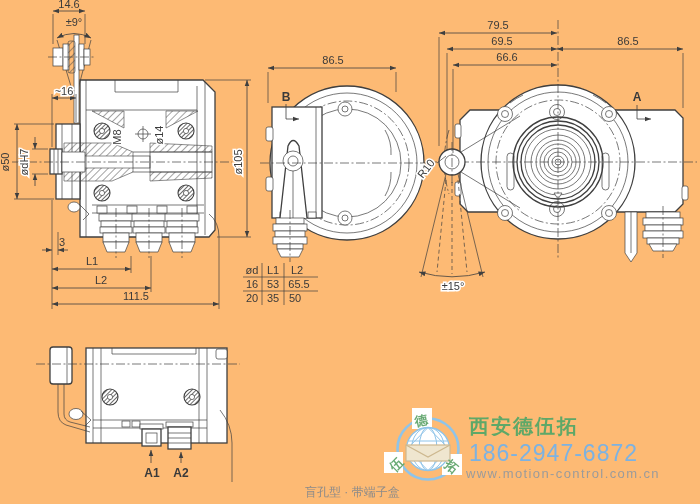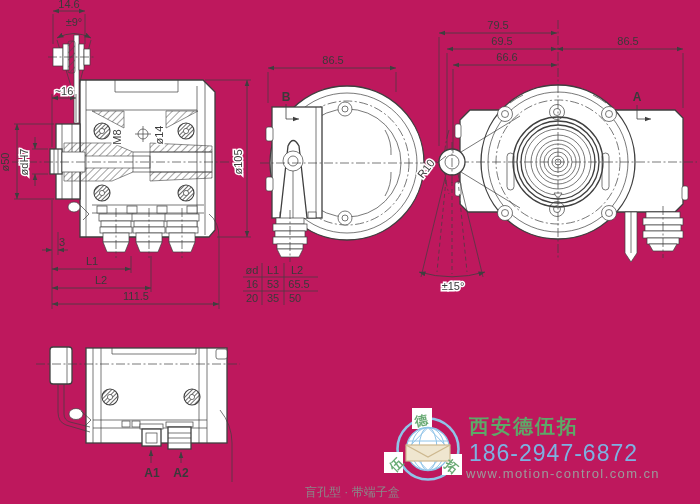--- a/index.html
+++ b/index.html
@@ -1,16 +1,16 @@
 <!DOCTYPE html>
 <html><head>
 <meta charset="utf-8">
 <style>
   html,body{margin:0;padding:0;background:#fff;}
-  .canvas{position:relative;width:700px;height:504px;background:#be185d;overflow:hidden;
+  .canvas{position:relative;width:700px;height:504px;background:#fdba74;overflow:hidden;
           font-family:"Liberation Sans",sans-serif;}
   svg{display:block}
   .o{fill:none;stroke:#3f3f3f;stroke-width:1.3}
   .w{fill:#fff;stroke:#3f3f3f;stroke-width:1.3}
   .n{fill:none;stroke:#3f3f3f;stroke-width:0.7}
   .wn{fill:#fff;stroke:#3f3f3f;stroke-width:0.7}
   .c{fill:none;stroke:#3f3f3f;stroke-width:0.7;stroke-dasharray:9 2.5 2 2.5}
   .dsh{fill:none;stroke:#3f3f3f;stroke-width:0.7;stroke-dasharray:4 3}
   .d{fill:none;stroke:#3f3f3f;stroke-width:0.8}
   .hf{fill:url(#h1);stroke:#3f3f3f;stroke-width:0.6}

